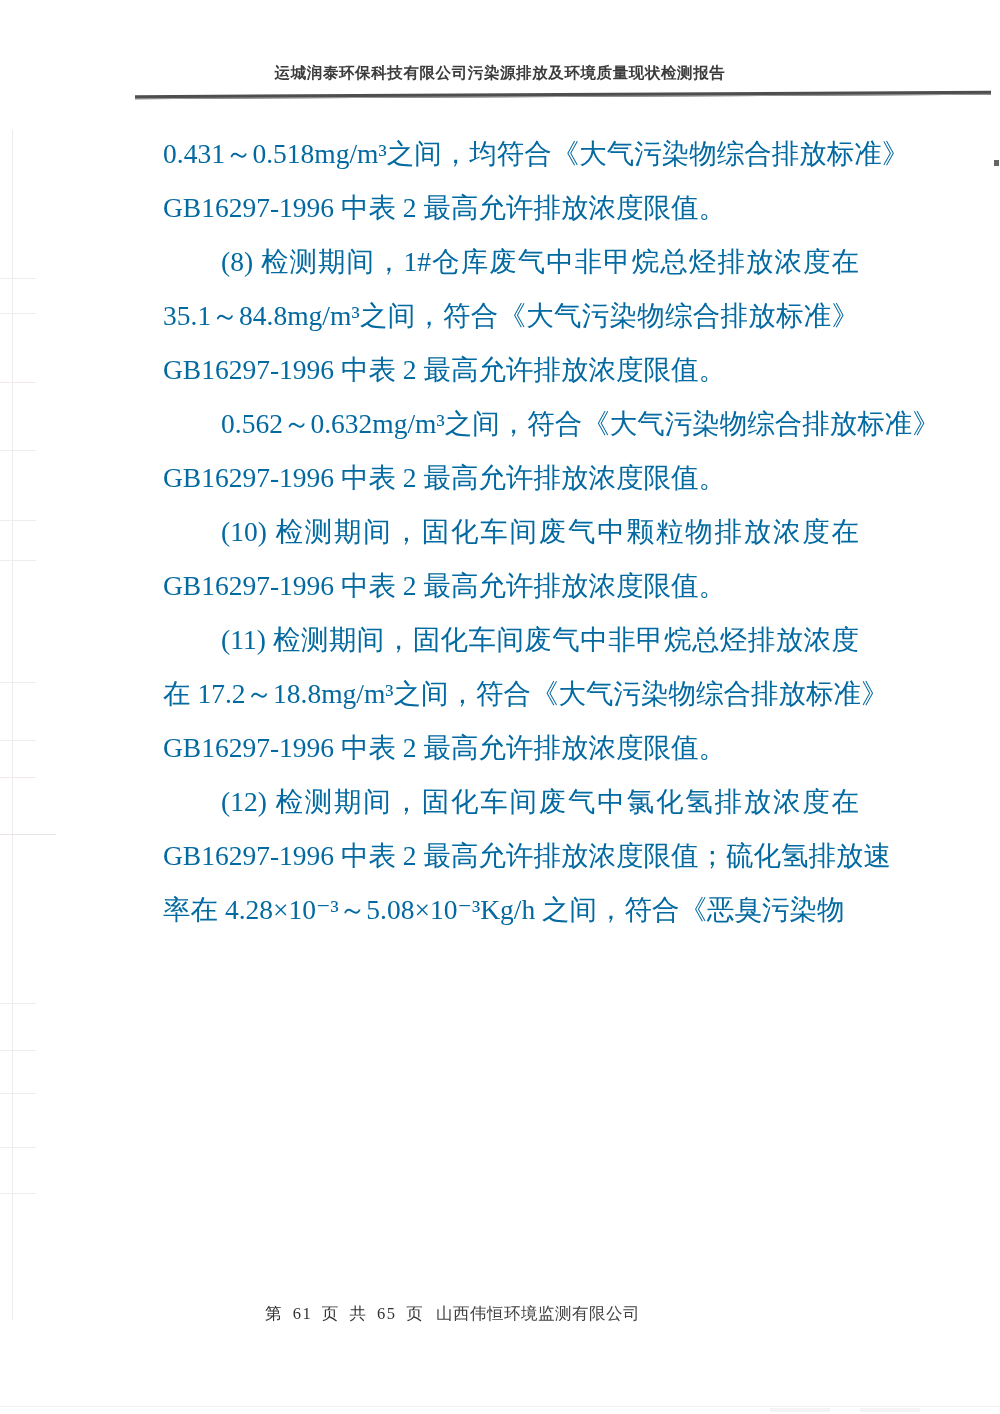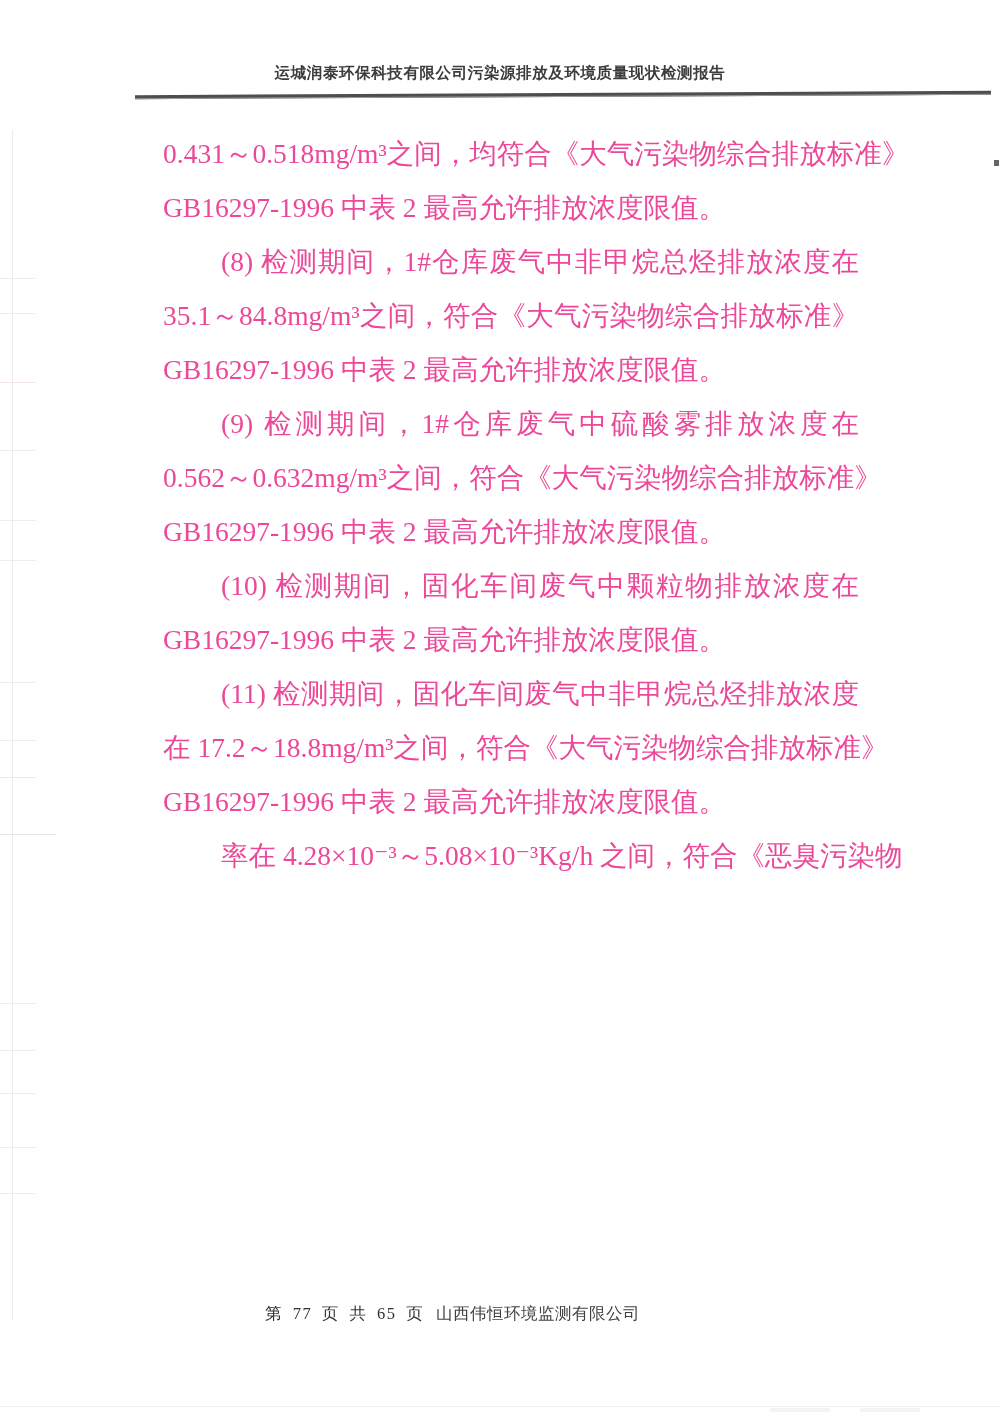--- a/index.html
+++ b/index.html
@@ -35,21 +35,21 @@
     background: #4e4e4e;
     transform: rotate(-0.3deg);
     border-bottom: 1px solid #9a9a9a;
   }
   
   .text-body {
     position: absolute;
     top: 127px;
     left: 163px;
     width: 696px;
-    color: #ec4899;
+    color: #0369a1;
     font-size: 27.5px;
     line-height: 54px;
   }
   .paragraph { margin: 0; }
   .line {
     height: 54px;
     white-space: nowrap;
     text-align: justify;
     text-align-last: justify;
   }
@@ -133,39 +133,40 @@
     <div class="paragraph">
       <div class="line">0.431～0.518mg/m³之间，均符合《大气污染物综合排放标准》</div>
       <div class="line">GB16297-1996 中表 2 最高允许排放浓度限值。</div>
     </div>
     <div class="paragraph">
       <div class="line">(8) 检测期间，1#仓库废气中非甲烷总烃排放浓度在</div>
       <div class="line">35.1～84.8mg/m³之间，符合《大气污染物综合排放标准》</div>
       <div class="line">GB16297-1996 中表 2 最高允许排放浓度限值。</div>
     </div>
     <div class="paragraph">
-      <div class="line">(9) 检测期间，1#仓库废气中硫酸雾排放浓度在</div>
       <div class="line">0.562～0.632mg/m³之间，符合《大气污染物综合排放标准》</div>
       <div class="line">GB16297-1996 中表 2 最高允许排放浓度限值。</div>
     </div>
     <div class="paragraph">
       <div class="line">(10)  检测期间，固化车间废气中颗粒物排放浓度在</div>
       <div class="line">GB16297-1996 中表 2 最高允许排放浓度限值。</div>
     </div>
     <div class="paragraph">
       <div class="line">(11)  检测期间，固化车间废气中非甲烷总烃排放浓度</div>
       <div class="line">在 17.2～18.8mg/m³之间，符合《大气污染物综合排放标准》</div>
       <div class="line">GB16297-1996 中表 2 最高允许排放浓度限值。</div>
     </div>
     <div class="paragraph">
+      <div class="line">(12)  检测期间，固化车间废气中氯化氢排放浓度在</div>
+      <div class="line">GB16297-1996 中表 2 最高允许排放浓度限值；硫化氢排放速</div>
       <div class="line">率在 4.28×10⁻³～5.08×10⁻³Kg/h 之间，符合《恶臭污染物</div>
     </div>
   </div>
 
-<div class="footer-page">第 77 页 共 65 页</div>
+<div class="footer-page">第 61 页 共 65 页</div>
 <div class="footer-company">山西伟恒环境监测有限公司</div>
 
 <div class="v-artifact"></div>
 <div class="h-artifact" style="top:278px"></div>
 <div class="h-artifact" style="top:313px"></div>
 <div class="h-artifact pink" style="top:382px"></div>
 <div class="h-artifact" style="top:450px"></div>
 <div class="h-artifact" style="top:520px"></div>
 <div class="h-artifact" style="top:560px"></div>
 <div class="h-artifact" style="top:682px"></div>

